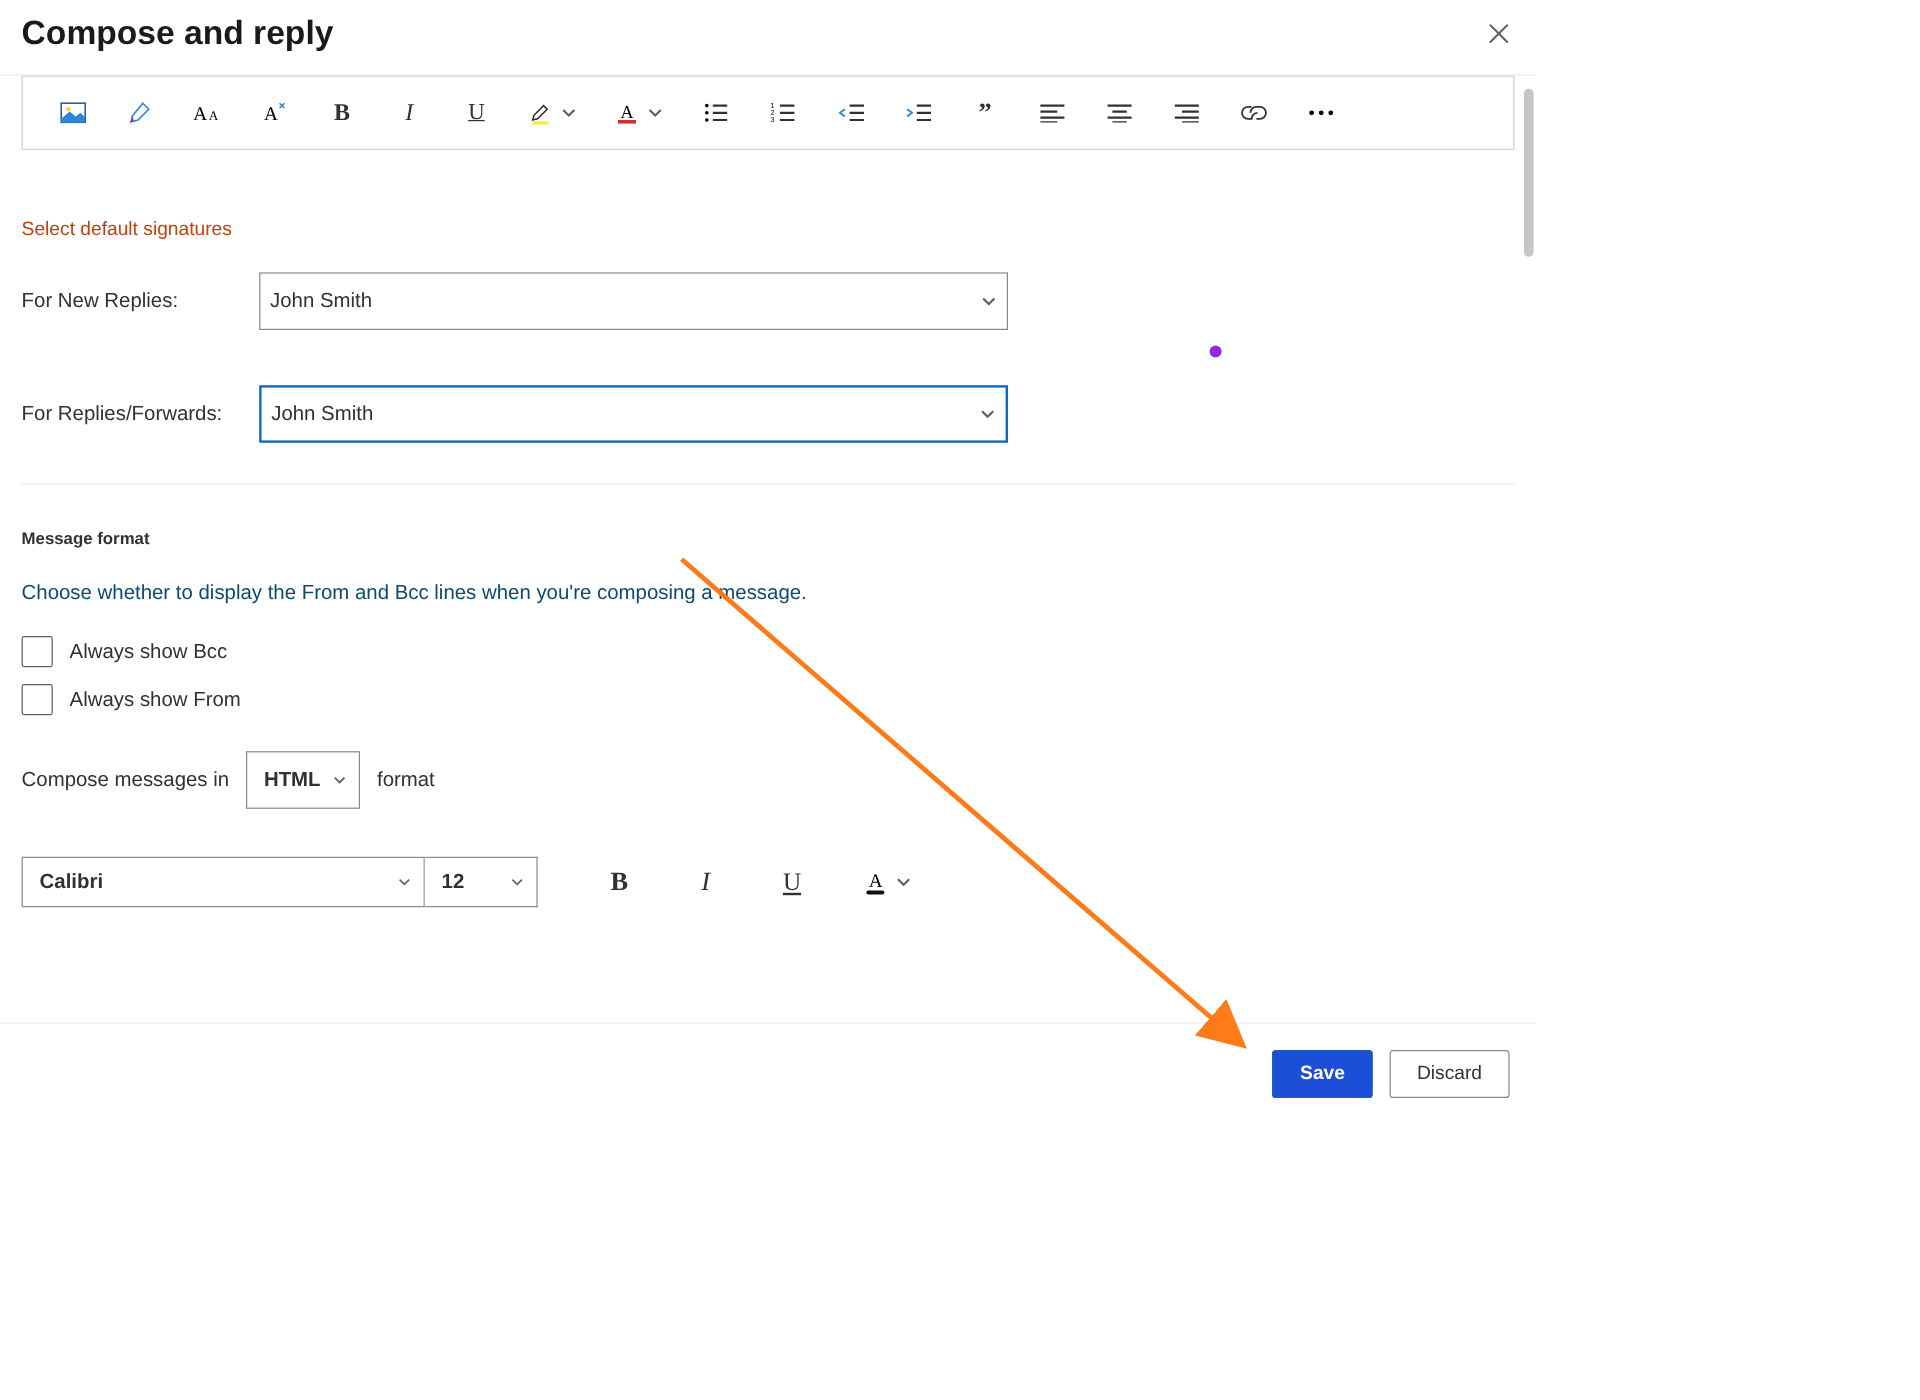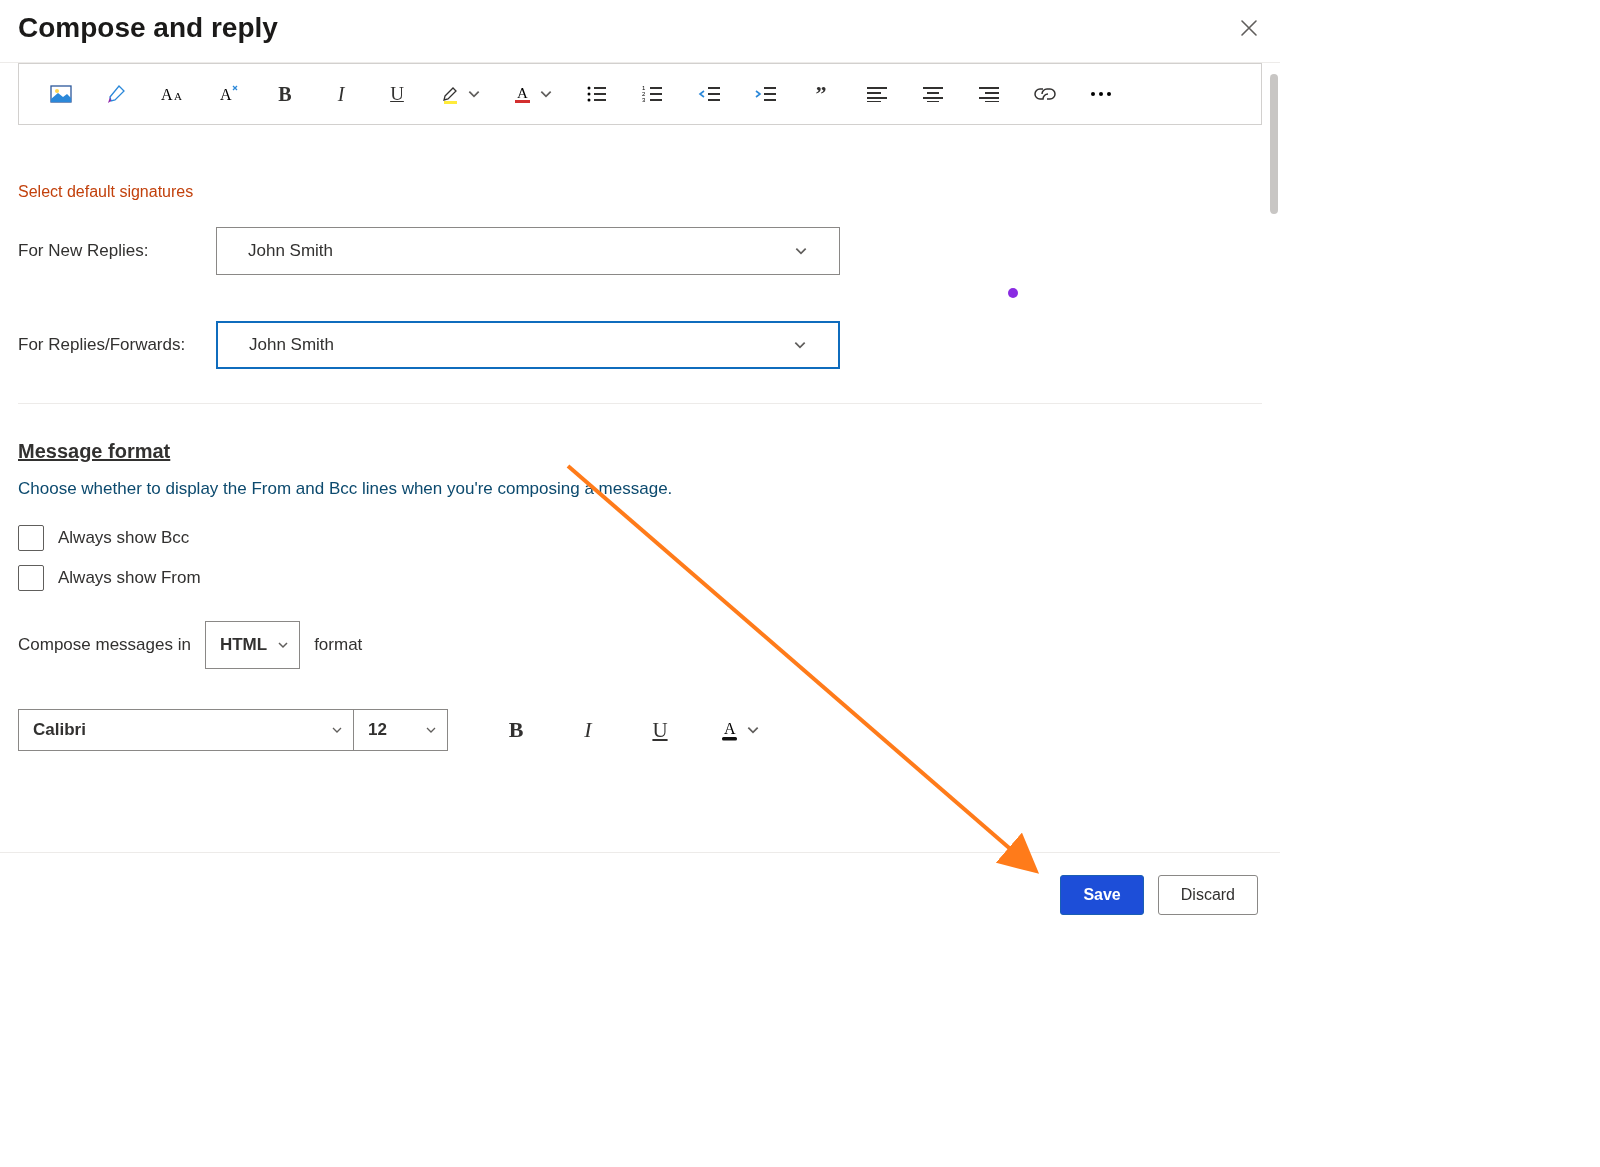--- a/index.html
+++ b/index.html
@@ -17,29 +17,29 @@
     .editor-shell { border:1px solid #d2d0ce; margin-top:0; border-top:none; }
     .editor-toolbar { display:flex; align-items:center; gap: 32px; padding: 18px 30px; border-top:1px solid #d2d0ce; }
     .tb-btn { display:flex; align-items:center; justify-content:center; min-width:24px; height:24px; cursor:pointer; color:#323130; }
     .tb-btn svg { display:block; }
     .tb-group { display:flex; align-items:center; gap:6px; }
 
     
     .section-subhead { font-size: 16px; color:#c2410c; margin: 58px 0 26px 0; }
     .row { display:flex; align-items:center; gap: 18px; margin-bottom: 46px; }
     .row-label { font-size: 17px; min-width: 180px; }
-    .dropdown { width: 624px; height: 48px; border:1px solid #8a8886; display:flex; align-items:center; justify-content:space-between; padding: 0 31px; font-size: 17px; background:#fff; cursor:pointer; }
+    .dropdown { width: 624px; height: 48px; border:1px solid #8a8886; display:flex; align-items:center; justify-content:space-between; padding: 0 8px; font-size: 17px; background:#fff; cursor:pointer; }
     .dropdown.selected { border: 2px solid #0f6cbd; }
     .chev { width:14px; height:14px; }
 
     
     .divider { height:1px; background:#edebe9; margin: 18px 0 36px 0; }
 
     
-    .section-head { font-size: 20px; font-weight: 700; margin-bottom: 16px; text-decoration: underline; }
+    .section-head { font-size: 14px; font-weight: 700; margin-bottom: 28px; }
     .section-desc { font-size: 17px; color:#0c4a6e; margin-bottom: 26px; }
     .check-row { display:flex; align-items:center; gap: 14px; margin-bottom: 14px; }
     .checkbox { width:26px; height:26px; border:1.5px solid #605e5c; border-radius:2px; cursor:pointer; background:#fff; }
     .check-label { font-size: 17px; }
 
     .compose-row { display:flex; align-items:center; gap: 14px; margin: 30px 0 40px 0; }
     .mini-dd { height: 48px; border:1px solid #8a8886; display:flex; align-items:center; justify-content:space-between; padding: 0 10px 0 14px; font-size:17px; background:#fff; cursor:pointer; gap:10px;font-weight:bold; }
     .mini-dd .chev { width:12px; height:12px; }
 
     .default-font-row { display:flex; align-items:center; gap:0; }

